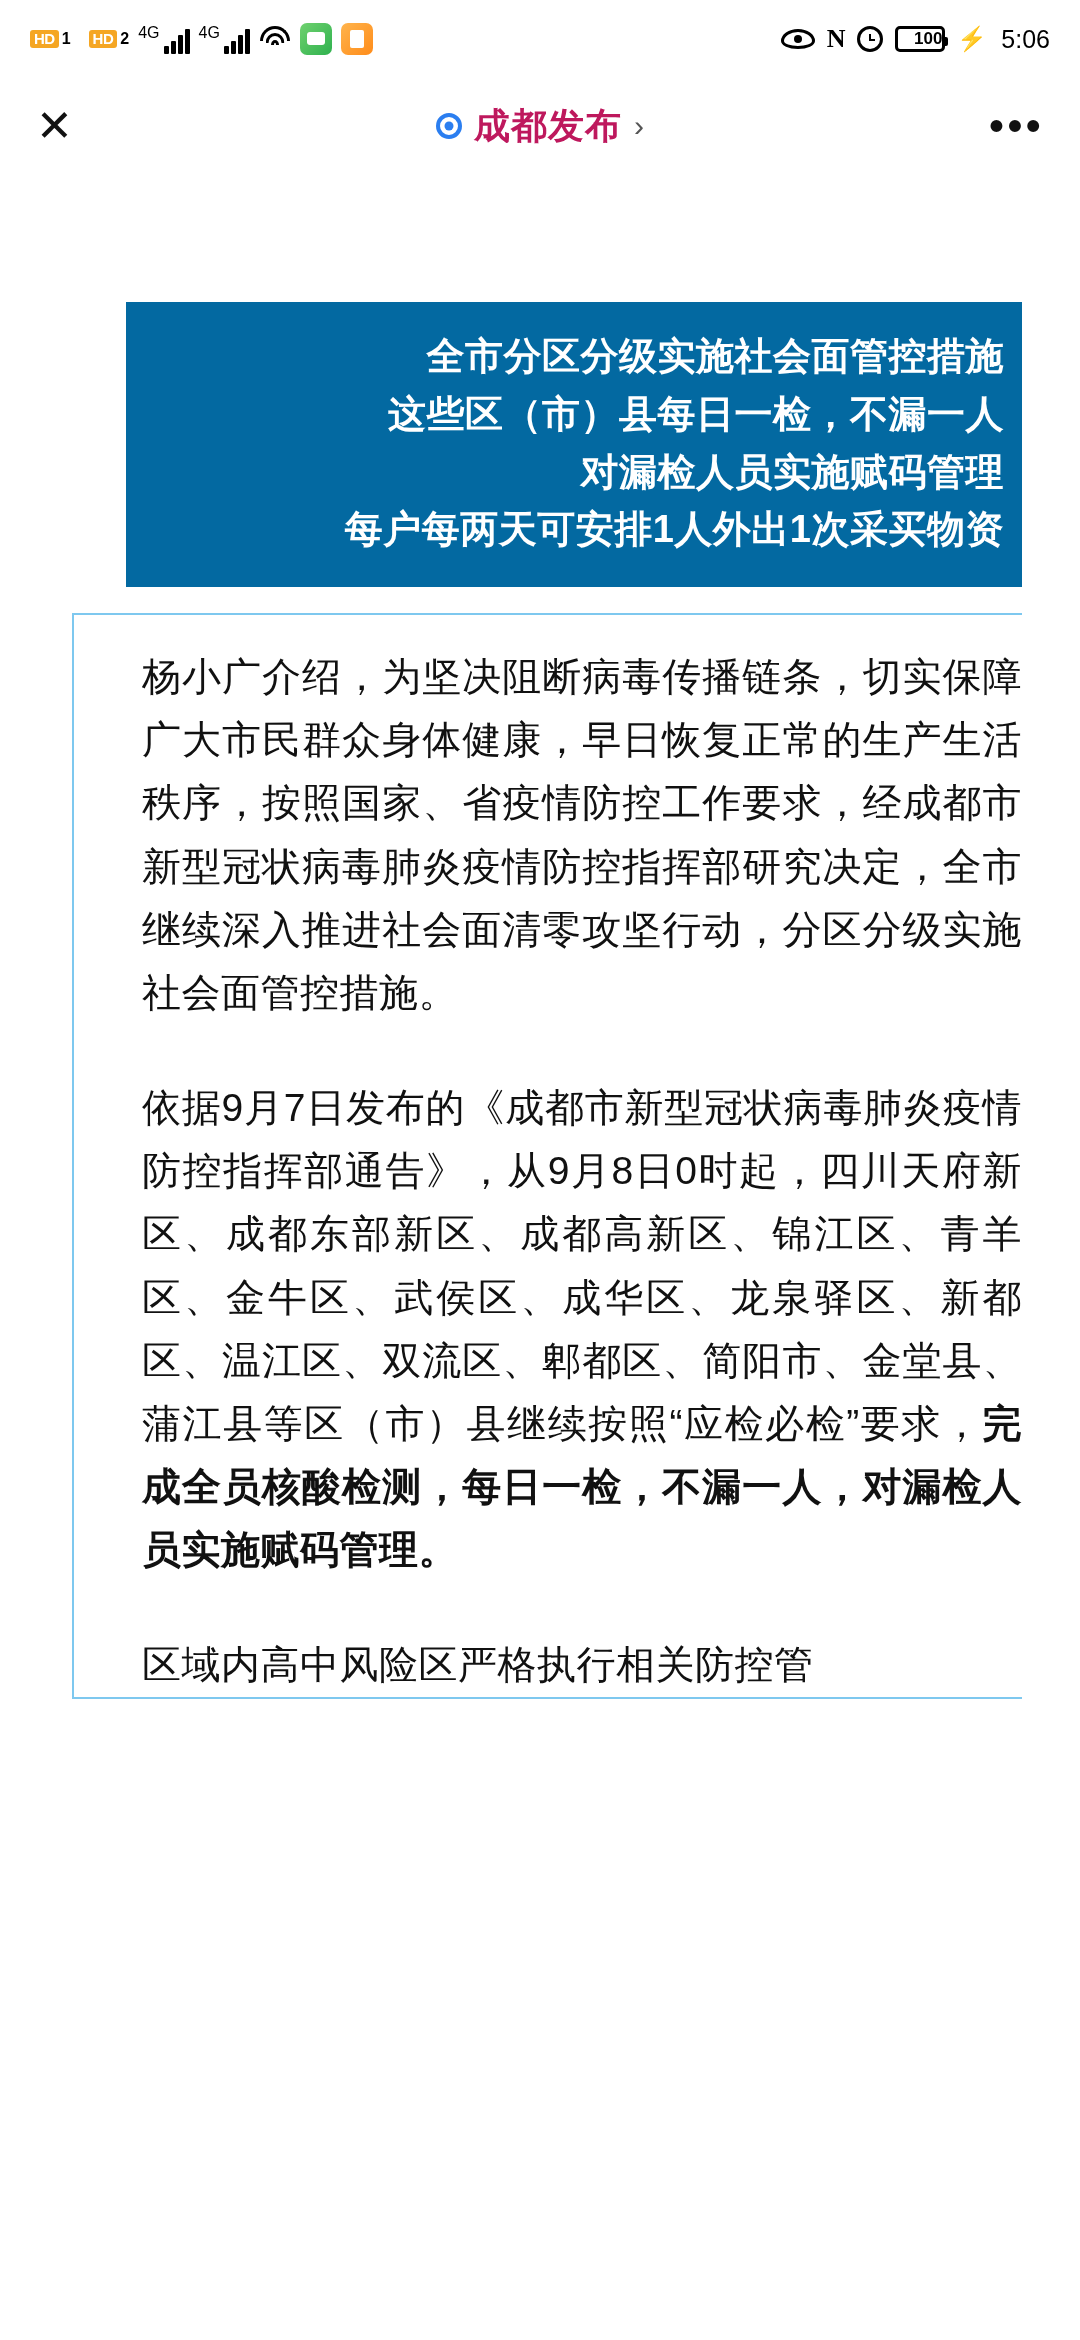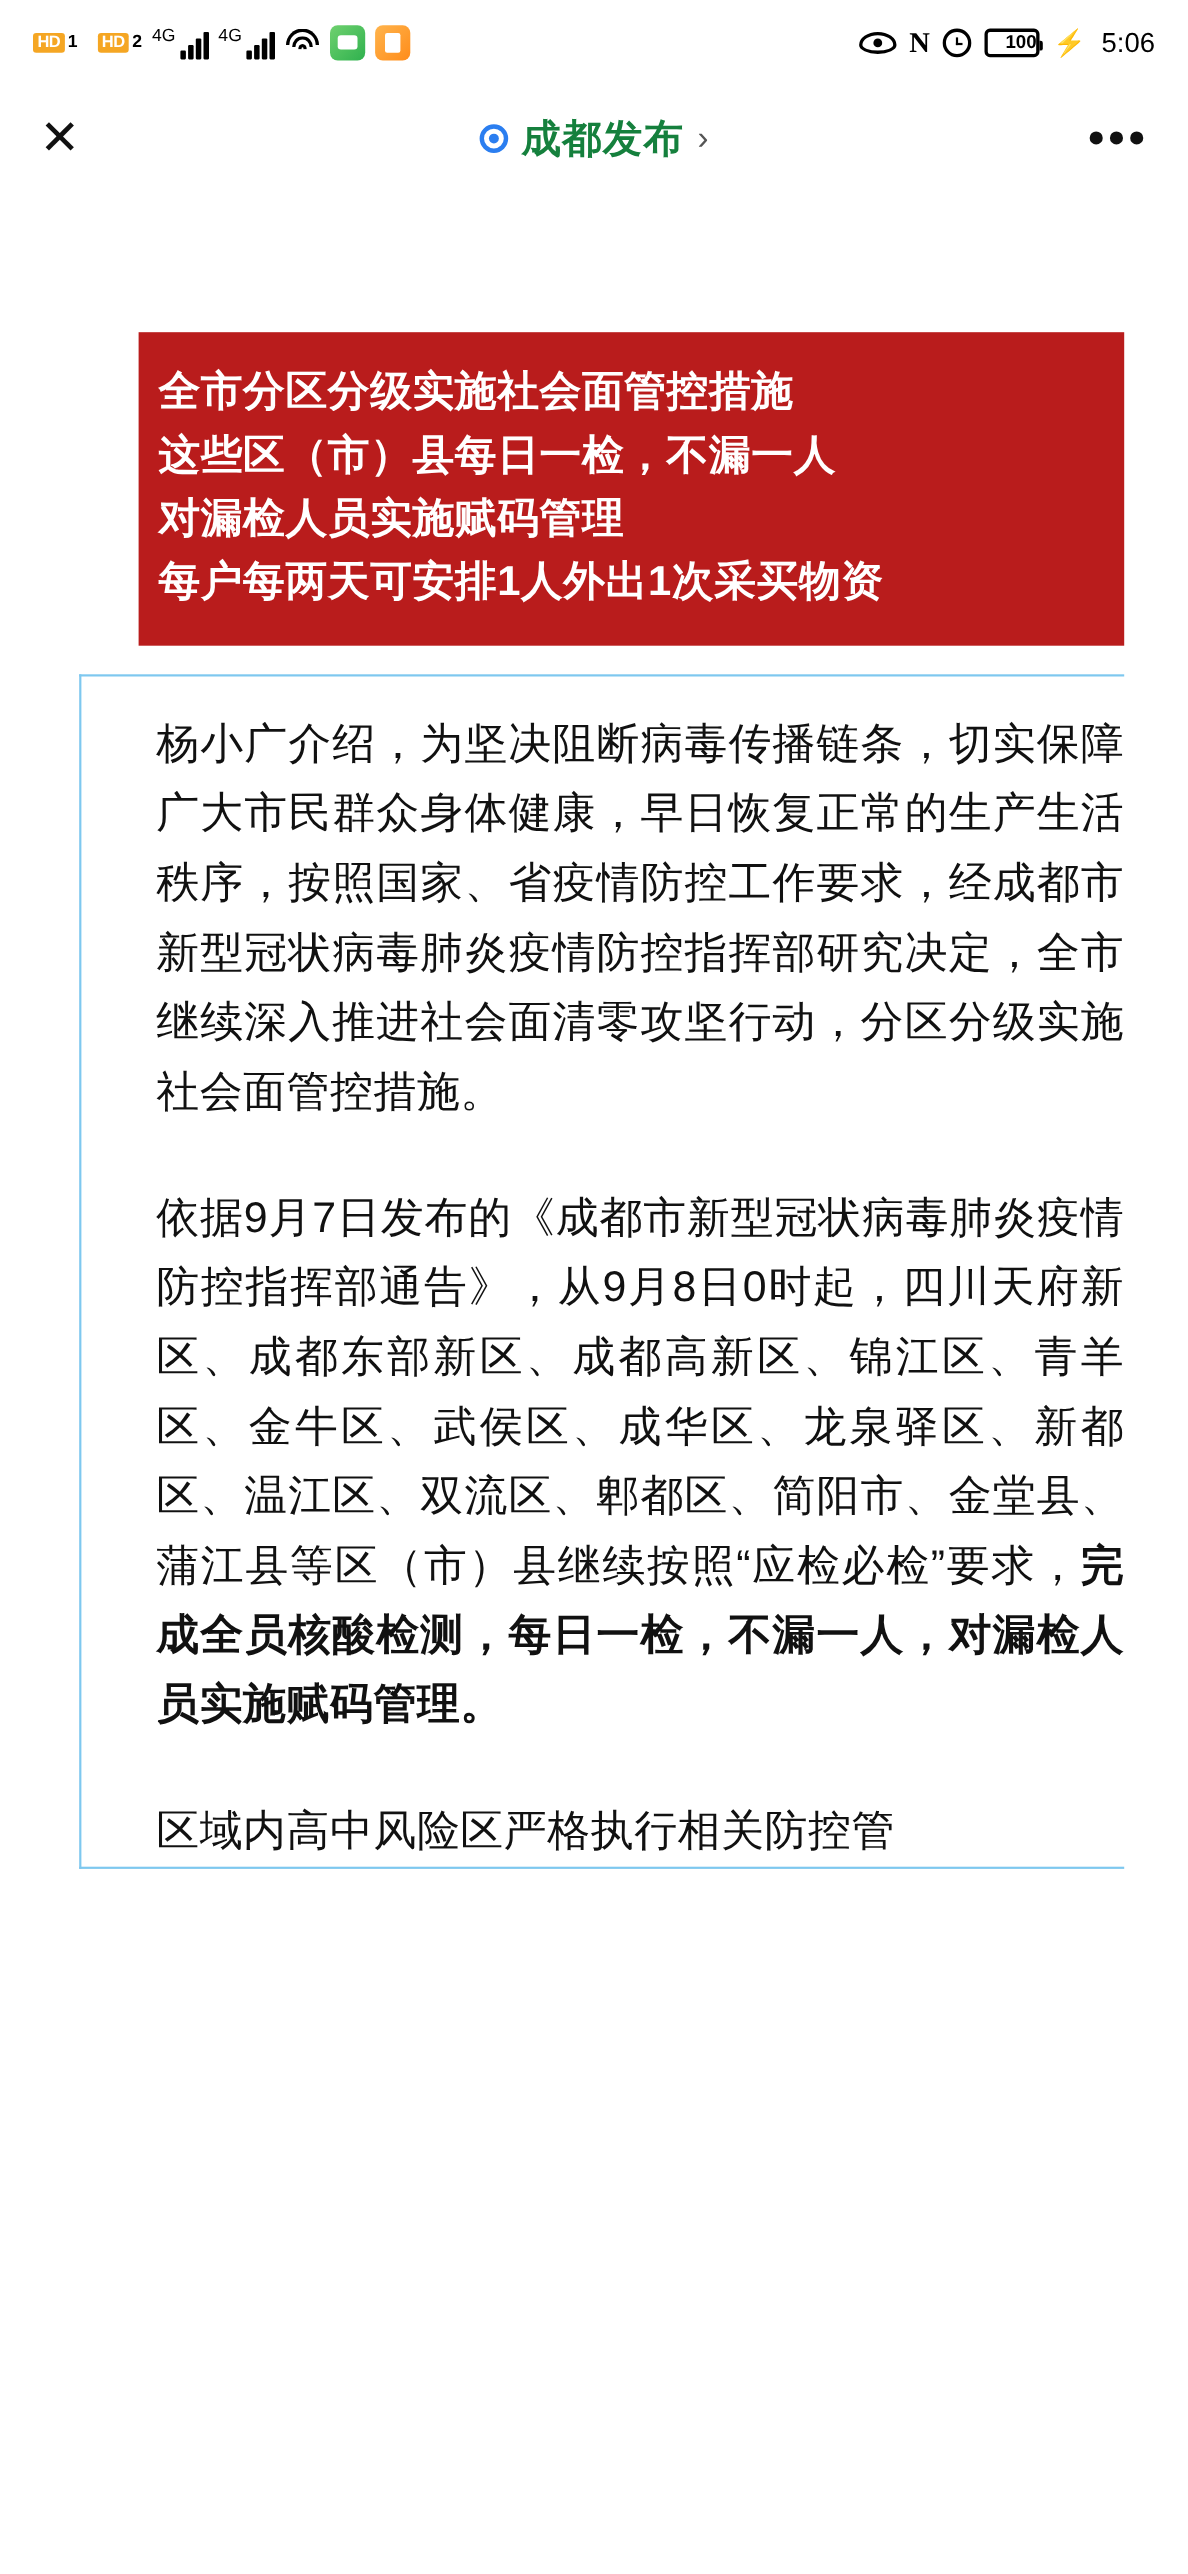--- a/index.html
+++ b/index.html
@@ -129,43 +129,43 @@
     display: inline-block;
   }
   .acct-dot::after {
     content:""; position:absolute; left:50%; top:50%;
     transform:translate(-50%,-50%);
     width: 9px; height: 9px; border-radius:50%; background:#2b7ef0;
   }
   .acct-name {
     font-size: 36px;
     font-weight: bold;
-    color: #15803d;
+    color: #be185d;
     letter-spacing: 1px;
   }
   .acct-chev {
     font-size: 30px; color: #555; font-weight: 300;
   }
   .nav-more {
     margin-left: auto;
     font-size: 44px;
     letter-spacing: 3px;
     color: #111;
     line-height: 0.6;
     cursor: pointer;
   }
 
   
   .article { padding: 0 0 0 0; }
 
   .banner {
     margin: 128px 58px 0 126px;
-    background: #b91c1c;
+    background: #0369a1;
     color: #fff;
-    text-align: left;
+    text-align: right;
     padding: 26px 18px 28px;
     font-size: 38px;
     font-weight: bold;
     line-height: 1.52;
     letter-spacing: 0.5px;
   }
 
   .body-block {
     margin: 26px 58px 0 72px;
     border: 2px solid #7ec8ef;

